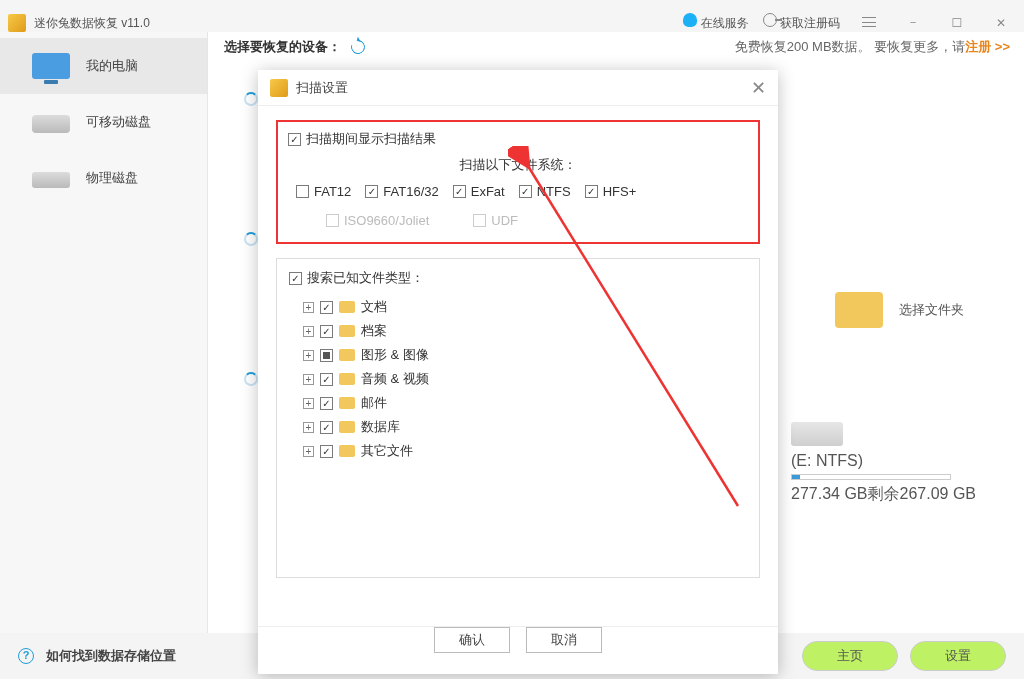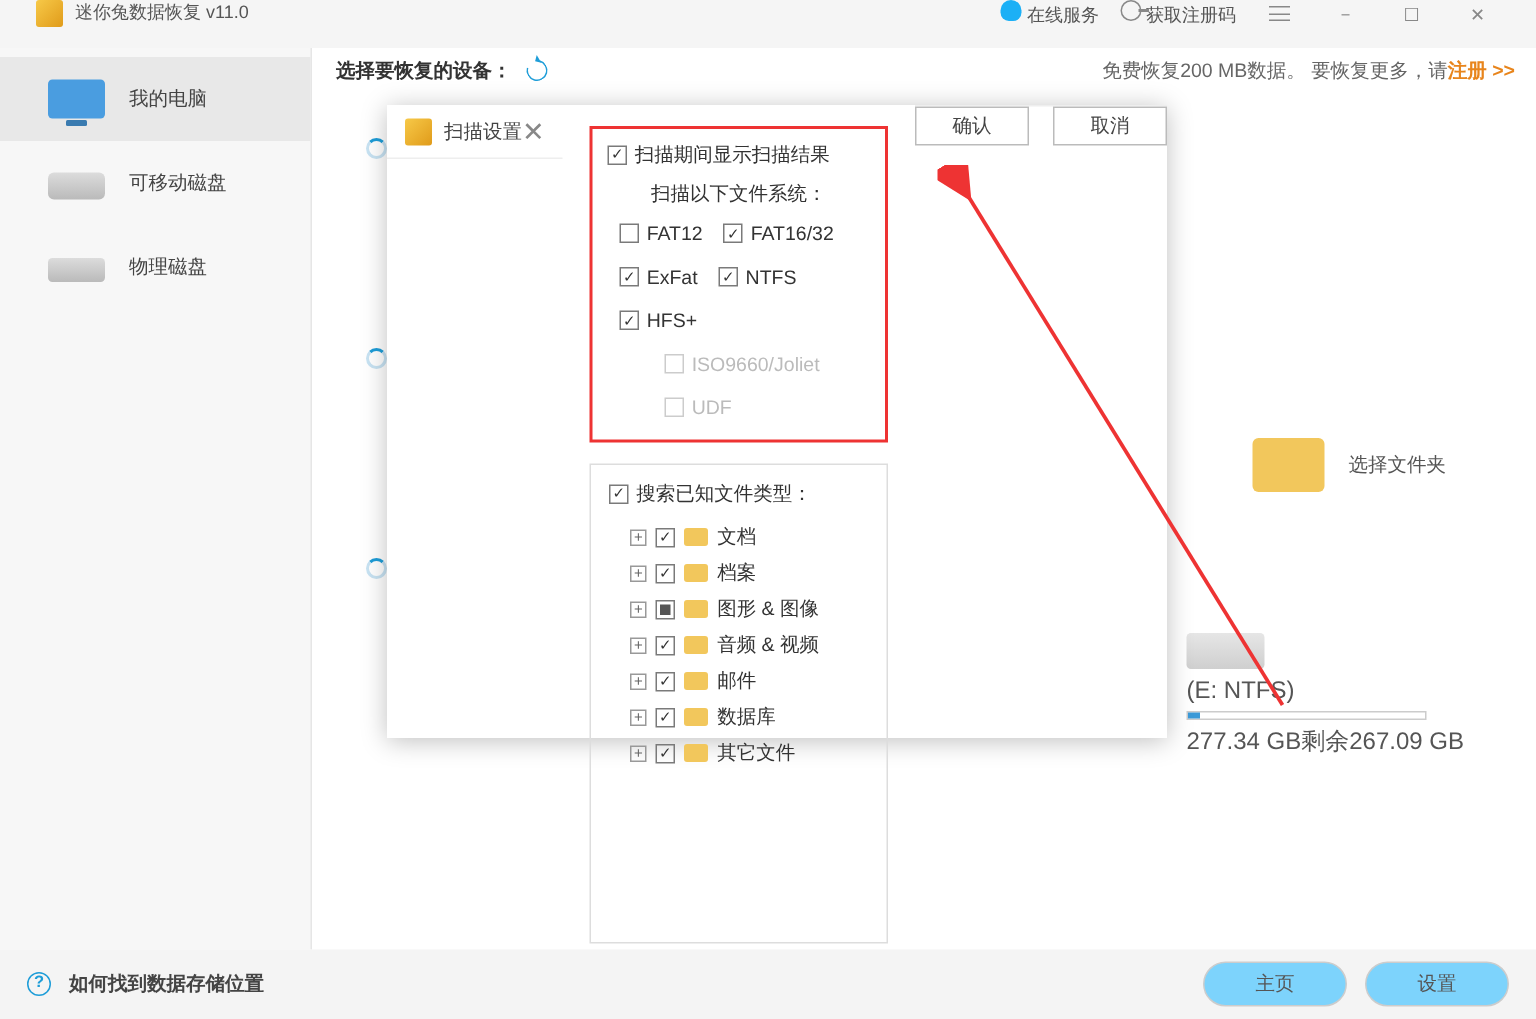--- a/index.html
+++ b/index.html
@@ -1,19 +1,19 @@
 <!DOCTYPE html>
 <html><head>
 <meta charset="utf-8">
 <style>
 * { box-sizing: border-box; margin: 0; padding: 0; font-family: "Microsoft YaHei", "Segoe UI", sans-serif; }
 body { width: 1024px; height: 679px; background: #fff; position: relative; overflow: hidden; font-size: 13px; }
 
 
-.titlebar { height: 32px; background: #f5f5f5; display: flex; align-items: flex-start; padding: 0 24px; color: #555; }
+.titlebar { height: 32px; background: #f5f5f5; display: flex; align-items: flex-end; padding: 0 8px; color: #555; }
 .titlebar .logo { width: 18px; height: 18px; background: linear-gradient(135deg,#f7c948,#e09b1a); border-radius: 2px; margin-right: 8px; }
 .titlebar .title { flex: 1; font-size: 12px; }
 .titlebar .right { display: flex; align-items: center; gap: 14px; font-size: 12px; }
 .titlebar .penguin { width: 14px; height: 14px; background: #1cb0f6; border-radius: 50% 50% 40% 40%; display:inline-block; }
 .titlebar .key { width: 14px; height: 14px; border: 1.5px solid #888; border-radius: 50%; display:inline-block; position:relative; }
 .titlebar .key::after{content:"";position:absolute;right:-6px;top:5px;width:7px;height:1.5px;background:#888;}
 .winbtn { width: 30px; text-align:center; color:#888; }
 .hamburger{display:inline-block;width:14px;height:10px;border-top:1.5px solid #888;border-bottom:1.5px solid #888;position:relative;}
 .hamburger::after{content:"";position:absolute;top:4px;left:0;width:100%;height:1.5px;background:#888;}
 
@@ -41,25 +41,25 @@
 .folder-card{position:absolute;right:60px;top:230px;display:flex;align-items:center;gap:16px;color:#555;}
 .folder-lg{width:48px;height:36px;background:#f2c75c;border-radius:4px;}
 .drive-block{position:absolute;right:48px;top:360px;color:#555;font-size:16px;}
 .drive-block .drv{width:52px;height:24px;background:linear-gradient(#e6e6e6,#cfcfcf);border-radius:3px;margin-bottom:6px;}
 .drive-block .bar{width:160px;height:6px;border:1px solid #ccc;margin:4px 0;position:relative;}
 .drive-block .bar::after{content:"";position:absolute;left:0;top:0;bottom:0;width:8px;background:#3b9ad8;}
 
 
 .bottombar{position:absolute;left:0;right:0;bottom:0;height:46px;background:#f4f4f4;display:flex;align-items:center;padding:0 18px;gap:12px;}
 .q-icon{width:16px;height:16px;border:1.5px solid #1e9dd8;border-radius:50%;color:#1e9dd8;text-align:center;line-height:13px;font-size:11px;font-weight:bold;}
-.pill{width:96px;height:30px;border:1px solid #ccc;border-radius:15px;background:#7dd3fc;text-align:center;line-height:28px;color:#555;}
+.pill{width:96px;height:30px;border:1px solid #ccc;border-radius:15px;background:#bef264;text-align:center;line-height:28px;color:#555;}
 .pill.orange{background:#f0981e;color:#fff;border-color:#f0981e;}
 
 
-.dialog{position:absolute;left:258px;top:70px;width:520px;height:422px;background:#fff;box-shadow:0 2px 16px rgba(0,0,0,.25);display:flex;flex-direction:row;}
+.dialog{position:absolute;left:258px;top:70px;width:520px;height:604px;background:#fff;box-shadow:0 2px 16px rgba(0,0,0,.25);display:flex;flex-direction:column;}
 .dlg-title{height:36px;display:flex;align-items:center;padding:0 12px;border-bottom:1px solid #eee;}
 .dlg-title .logo{width:18px;height:18px;background:linear-gradient(135deg,#f7c948,#e09b1a);border-radius:2px;margin-right:8px;}
 .dlg-title .t{flex:1;color:#444;}
 .dlg-close{font-size:18px;color:#888;}
 .dlg-body{flex:1;padding:14px 18px;position:relative;}
 .redbox{border:2px solid #e33;padding:8px 10px 14px;margin-bottom:14px;}
 .cb{display:inline-flex;align-items:center;gap:5px;color:#333;}
 .cb .box{width:13px;height:13px;border:1px solid #7a7a7a;display:inline-flex;align-items:center;justify-content:center;font-size:10px;color:#333;}
 .cb.disabled{color:#bbb;margin-left:30px;}
 .cb.disabled .box{border-color:#ccc;}

